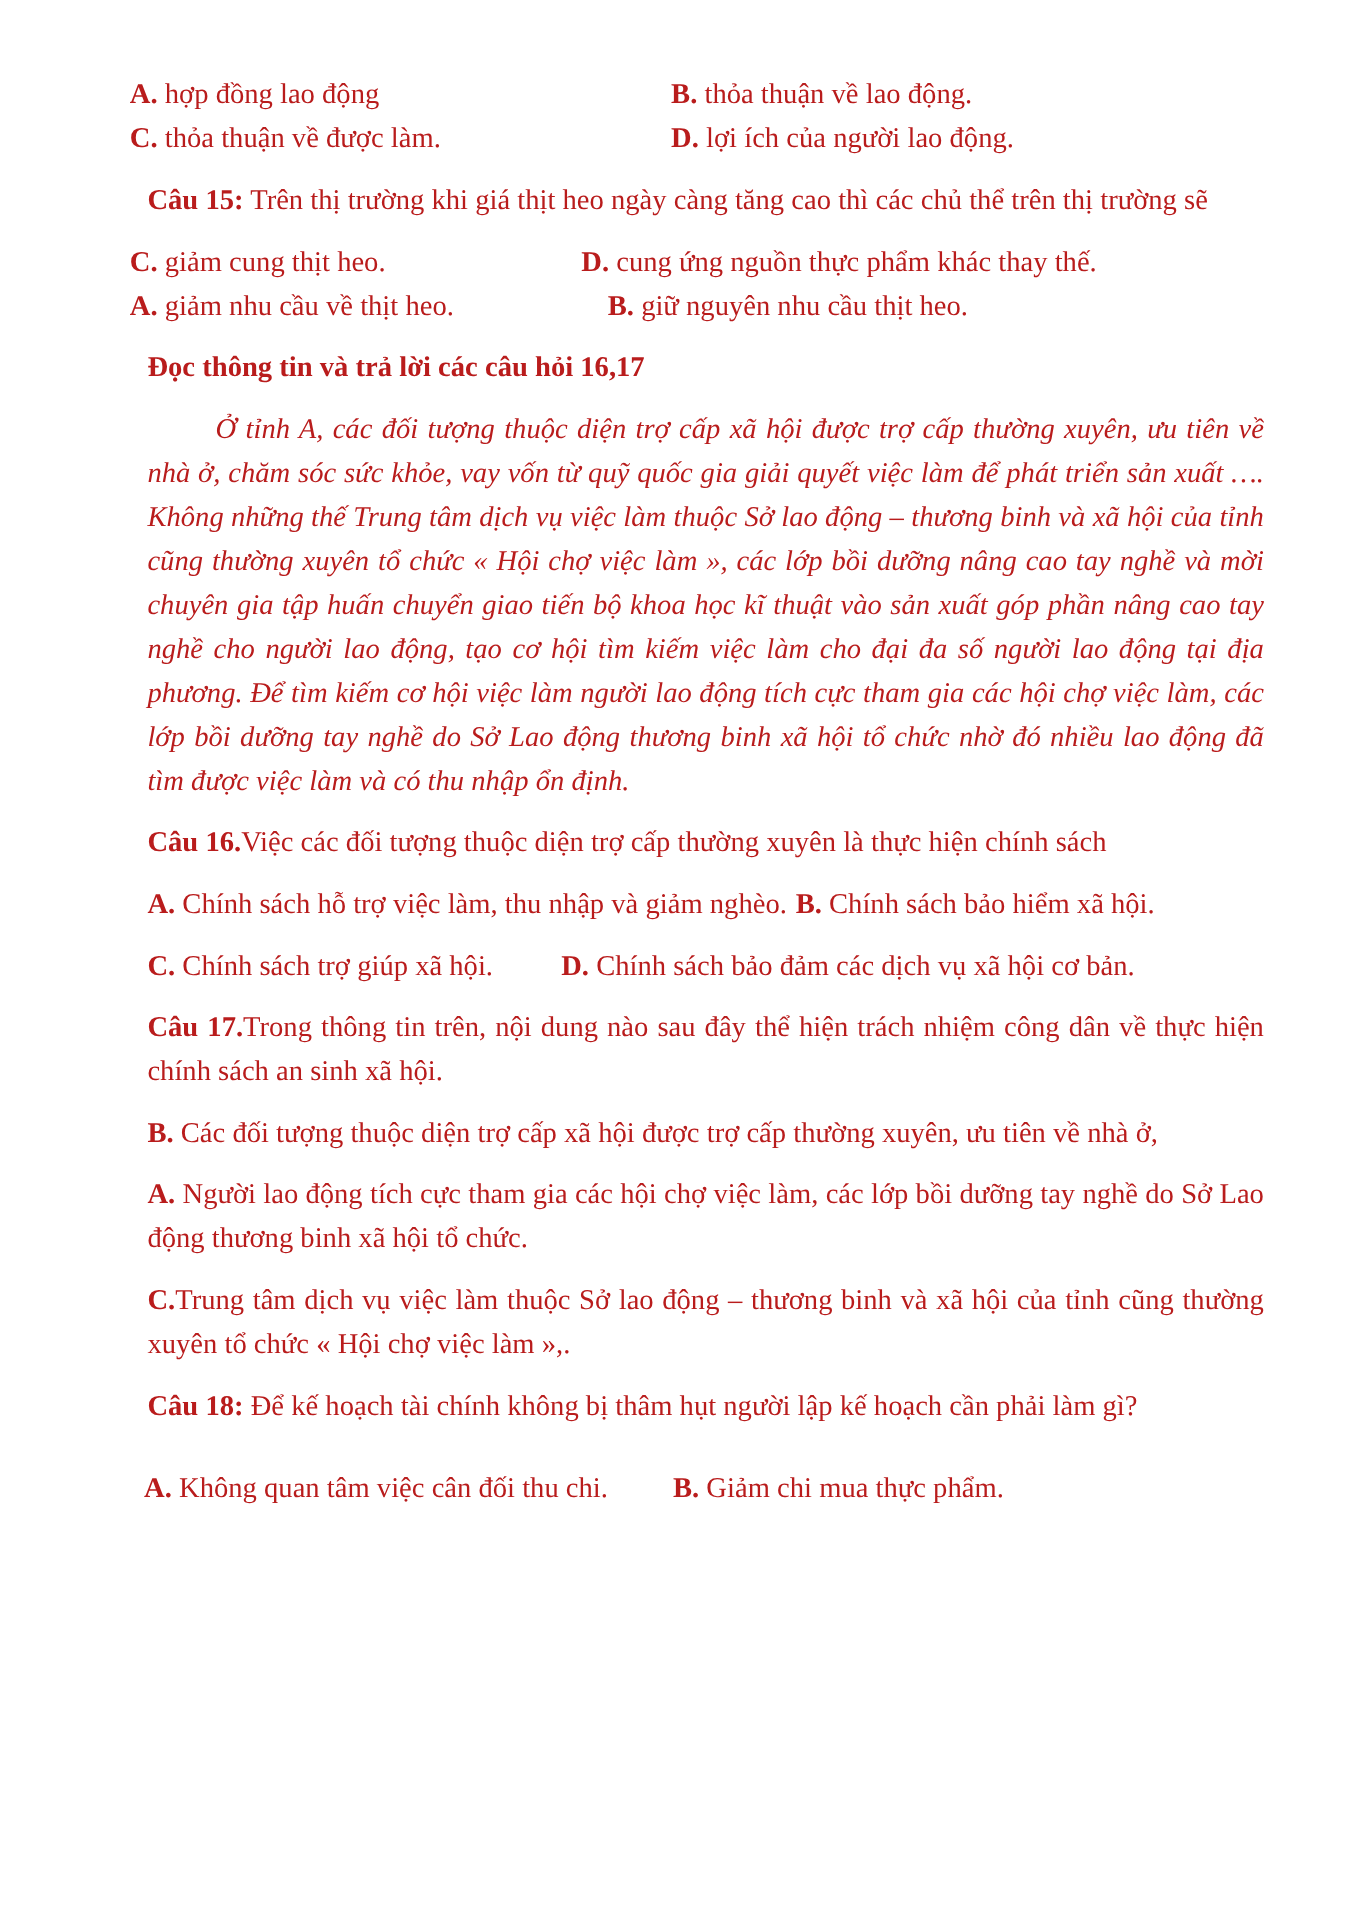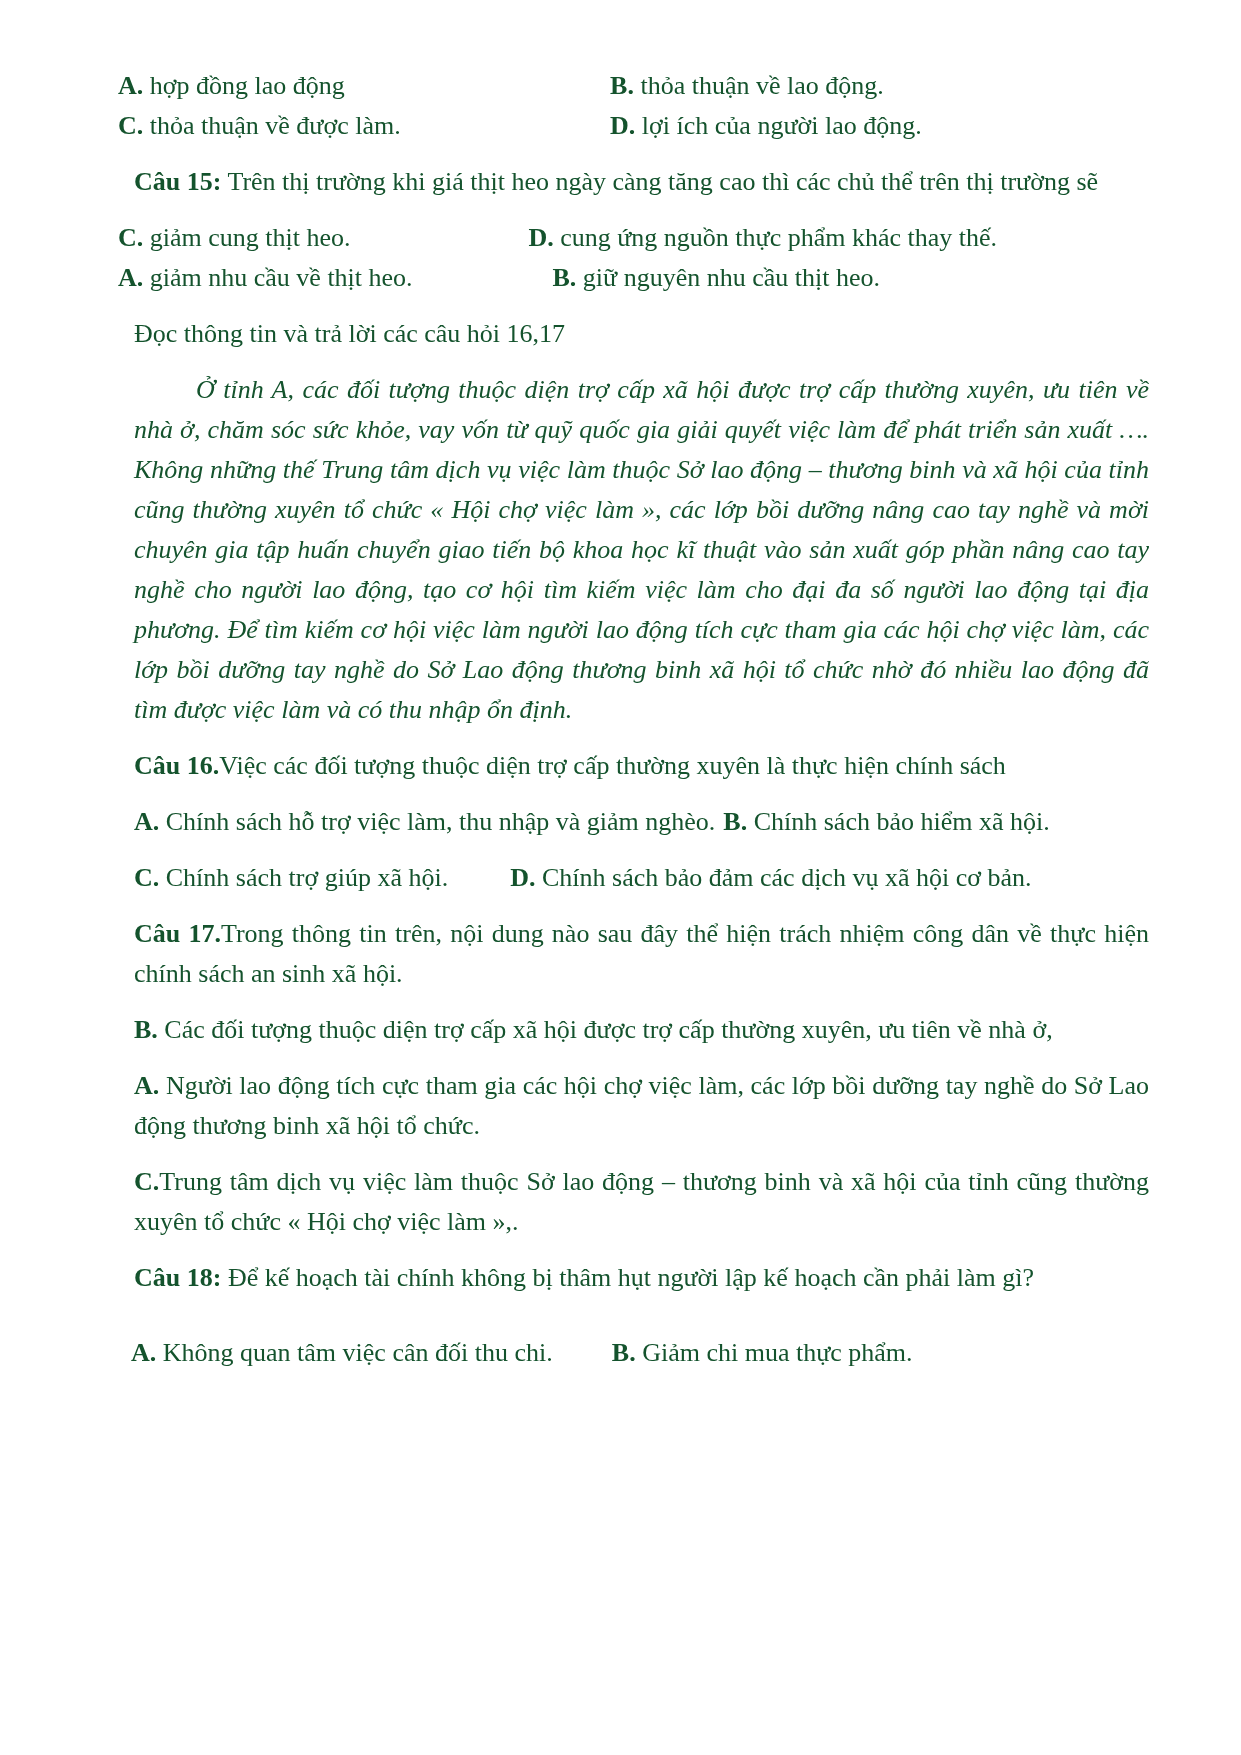--- a/index.html
+++ b/index.html
@@ -2,29 +2,29 @@
 <html><head>
 <meta charset="utf-8">
 <style>
   * { box-sizing: border-box; }
   html, body { margin: 0; padding: 0; background: #ffffff; }
   .page {
     position: relative;
     width: 1241px;
     height: 1373px;
     background: #ffffff;
-    color: #14532d;
+    color: #b91c1c;
     font-family: "Liberation Serif", "DejaVu Serif", serif;
     font-size: 26px;
     line-height: 40px;
     padding: 66px 76px 0 118px;
     overflow: hidden;
   }
   .para { margin: 16px; text-align: justify; }
-  .bold { font-weight: normal; }
+  .bold { font-weight: bold; }
   b.lbl { font-weight: bold; }
   .indent { text-indent: 62px; font-style: italic; }
   .pair { display: flex; margin: 0; }
   .pair .left { flex: 0 0 47%; }
   .pair.w41 .left { flex-basis: 41.5%; }
   .pair.w39 .left { flex-basis: 39.2%; }
   .pair.ind { padding-left: 13px; margin-top: 35px; }
   .pair.ind .left { flex-basis: 46.5%; }
   .gap-sm { margin-left: 8px; }
   .gap-lg { margin-left: 62px; }

